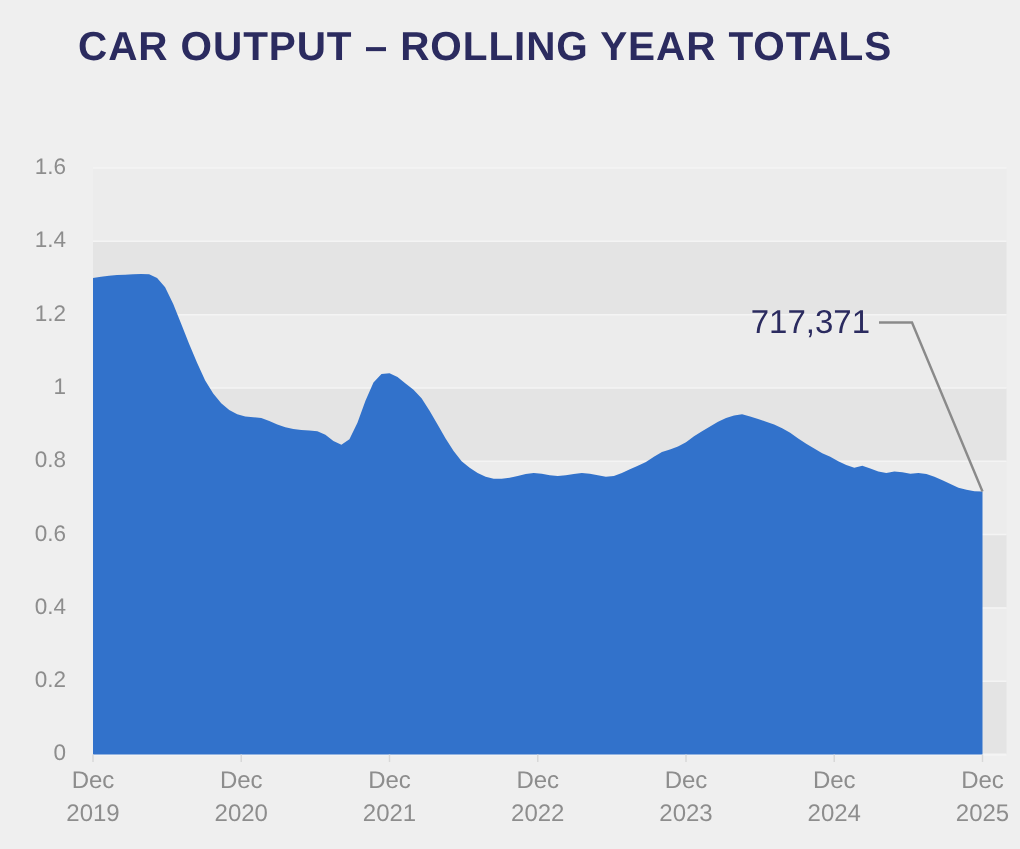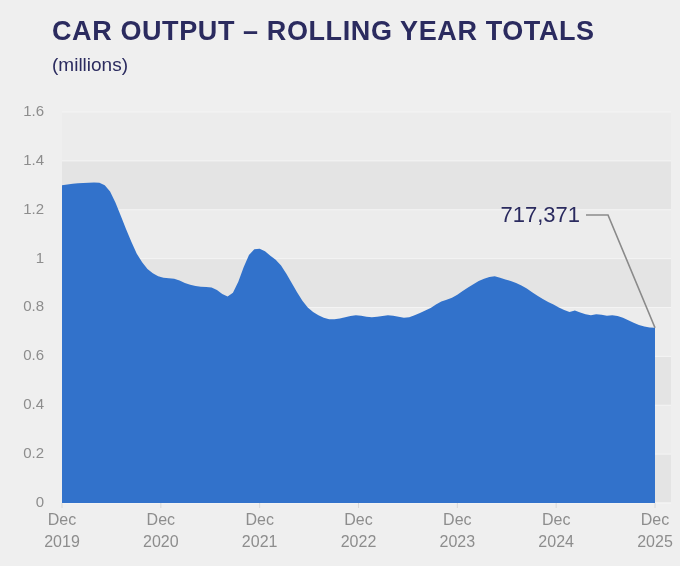--- a/index.html
+++ b/index.html
@@ -67,21 +67,20 @@
     text-anchor: end;
   }
 </style>
 </head>
 <body>
 
 <div id="figure">
 
   <div id="chart-title">CAR OUTPUT – ROLLING YEAR TOTALS</div>
 
-  <div id="chart-subtitle">(millions)</div>
 
   <svg id="plot-svg" viewBox="0 0 680 566">
     <g id="band-layer">
         <rect x="62" y="112" width="609" height="48.87500000000006" fill="#ECECEC"></rect>
         <rect x="62" y="160.87500000000006" width="609" height="48.875" fill="#E4E4E4"></rect>
         <rect x="62" y="209.75000000000006" width="609" height="48.87499999999994" fill="#ECECEC"></rect>
         <rect x="62" y="258.625" width="609" height="48.875" fill="#E4E4E4"></rect>
         <rect x="62" y="307.5" width="609" height="48.875" fill="#ECECEC"></rect>
         <rect x="62" y="356.375" width="609" height="48.875" fill="#E4E4E4"></rect>
         <rect x="62" y="405.25" width="609" height="48.875" fill="#ECECEC"></rect>

